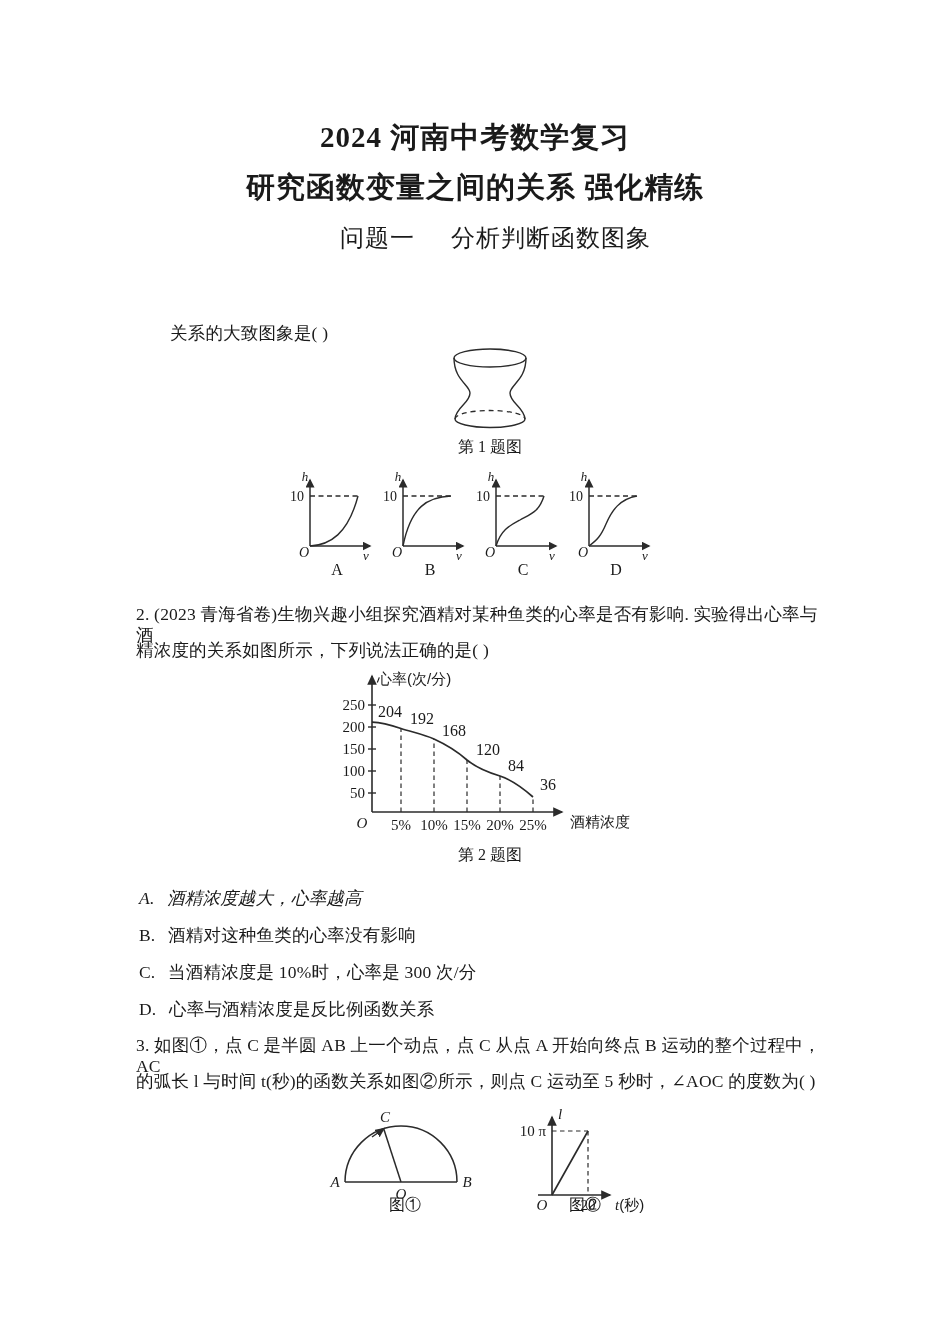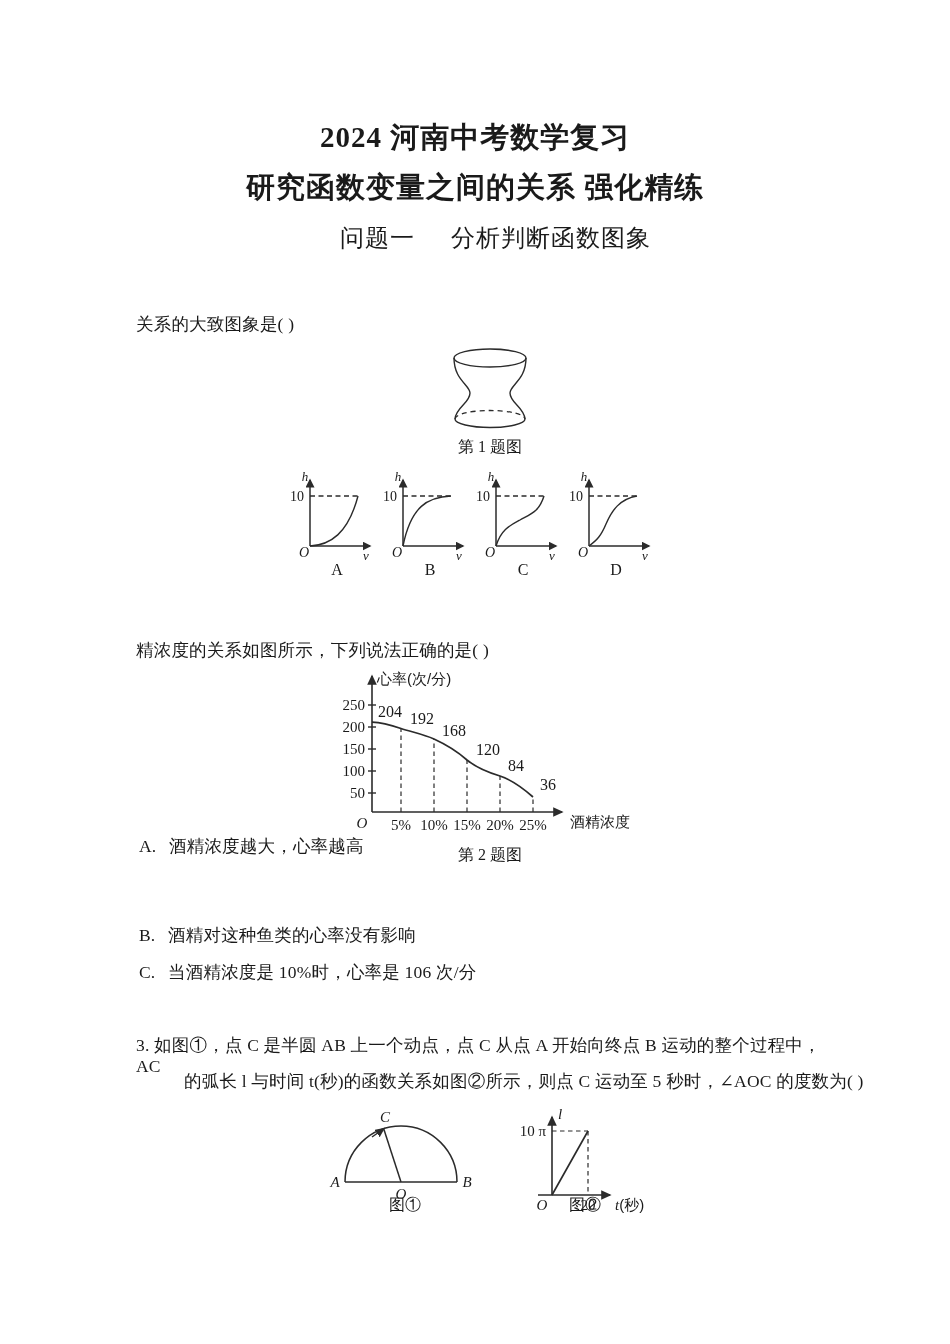--- a/index.html
+++ b/index.html
@@ -90,21 +90,21 @@
 
   <div class="title-1">2024 河南中考数学复习</div>
   <div class="title-2">研究函数变量之间的关系 强化精练</div>
 
   <div class="subtitle">
     <span>问题一</span>
     <span class="gap"></span>
     <span>分析判断函数图象</span>
   </div>
 
-  <div class="qline" style="top:314px;">关系的大致图象是(      )</div>
+  <div class="qline" style="top:323px;margin-left:34px;">关系的大致图象是(      )</div>
 
   <div class="fig" style="left:440px; top:345px;">
     <svg width="100" height="90" viewBox="0 0 100 90">
 
       <ellipse cx="50" cy="13" rx="36" ry="9" fill="none" stroke="#2b2b2b" stroke-width="1.4"></ellipse>
 
       <path d="M14,13 C14,35 30,40 30,48 C30,58 16,62 15,74" fill="none" stroke="#2b2b2b" stroke-width="1.4"></path>
 
       <path d="M86,13 C86,35 70,40 70,48 C70,58 84,62 85,74" fill="none" stroke="#2b2b2b" stroke-width="1.4"></path>
 
@@ -167,20 +167,21 @@
         <path d="M301,78 C309,72 313,68 318,56 C324,42 332,31 349,28" fill="none" stroke="#2b2b2b" stroke-width="1.4"></path>
         <text class="ital" x="296" y="13" font-size="13" text-anchor="middle">h</text>
         <text x="295" y="33" font-size="14" text-anchor="end">10</text>
         <text class="ital" x="295" y="89" font-size="14" text-anchor="middle">O</text>
         <text class="ital" x="357" y="92" font-size="13" text-anchor="middle">v</text>
         <text x="328" y="107" font-size="16" text-anchor="middle">D</text>
       </g>
     </svg>
   </div>
 
+  <div class="qline" style="top:604px;">2. (2023 青海省卷)生物兴趣小组探究酒精对某种鱼类的心率是否有影响. 实验得出心率与酒</div>
   <div class="qline" style="top:640px;">精浓度的关系如图所示，下列说法正确的是(      )</div>
 
   <div class="fig" style="left:330px; top:662px;">
     <svg width="330" height="180" viewBox="0 0 330 180">
       <defs>
         <marker id="arrB" markerWidth="8" markerHeight="8" refX="5.5" refY="3" orient="auto">
           <path d="M0,0 L6.5,3 L0,6 z" fill="#2b2b2b"></path>
         </marker>
       </defs>
 
@@ -235,35 +236,39 @@
         <text x="112" y="74" font-size="16">168</text>
         <text x="146" y="93" font-size="16">120</text>
         <text x="178" y="109" font-size="16">84</text>
         <text x="210" y="128" font-size="16">36</text>
       </g>
     </svg>
   </div>
 
   <div class="cap" style="left:420px; top:845px; width:140px;">第 2 题图</div>
 
-  <div class="opt" style="top:834px;">
+  <div class="opt" style="top:886px;font-style:italic;">
     <span class="lbl">A.</span>
     <span>酒精浓度越大，心率越高</span>
   </div>
   <div class="opt" style="top:923px;">
     <span class="lbl">B.</span>
     <span>酒精对这种鱼类的心率没有影响</span>
   </div>
   <div class="opt" style="top:960px;">
     <span class="lbl">C.</span>
-    <span>当酒精浓度是 10%时，心率是 106 次/分</span>
+    <span>当酒精浓度是 10%时，心率是 300 次/分</span>
+  </div>
+  <div class="opt" style="top:997px;">
+    <span class="lbl">D.</span>
+    <span>心率与酒精浓度是反比例函数关系</span>
   </div>
 
   <div class="qline" style="top:1035px;">3. 如图①，点 C 是半圆 AB 上一个动点，点 C 从点 A 开始向终点 B 运动的整个过程中，AC</div>
-  <div class="qline" style="top:1071px;margin-left:48px;">的弧长 l 与时间 t(秒)的函数关系如图②所示，则点 C 运动至 5 秒时，∠AOC 的度数为(      )</div>
+  <div class="qline" style="top:1071px;">的弧长 l 与时间 t(秒)的函数关系如图②所示，则点 C 运动至 5 秒时，∠AOC 的度数为(      )</div>
 
   <div class="fig" style="left:320px; top:1105px;">
     <svg width="170" height="130" viewBox="0 0 170 130">
       <defs>
         <marker id="arrC" markerWidth="8" markerHeight="8" refX="4" refY="3" orient="auto">
           <path d="M0,0 L6.5,3 L0,6 z" fill="#2b2b2b"></path>
         </marker>
         <marker id="arrD" markerWidth="8" markerHeight="8" refX="5.5" refY="3" orient="auto">
           <path d="M0,0 L6.5,3 L0,6 z" fill="#2b2b2b"></path>
         </marker>

